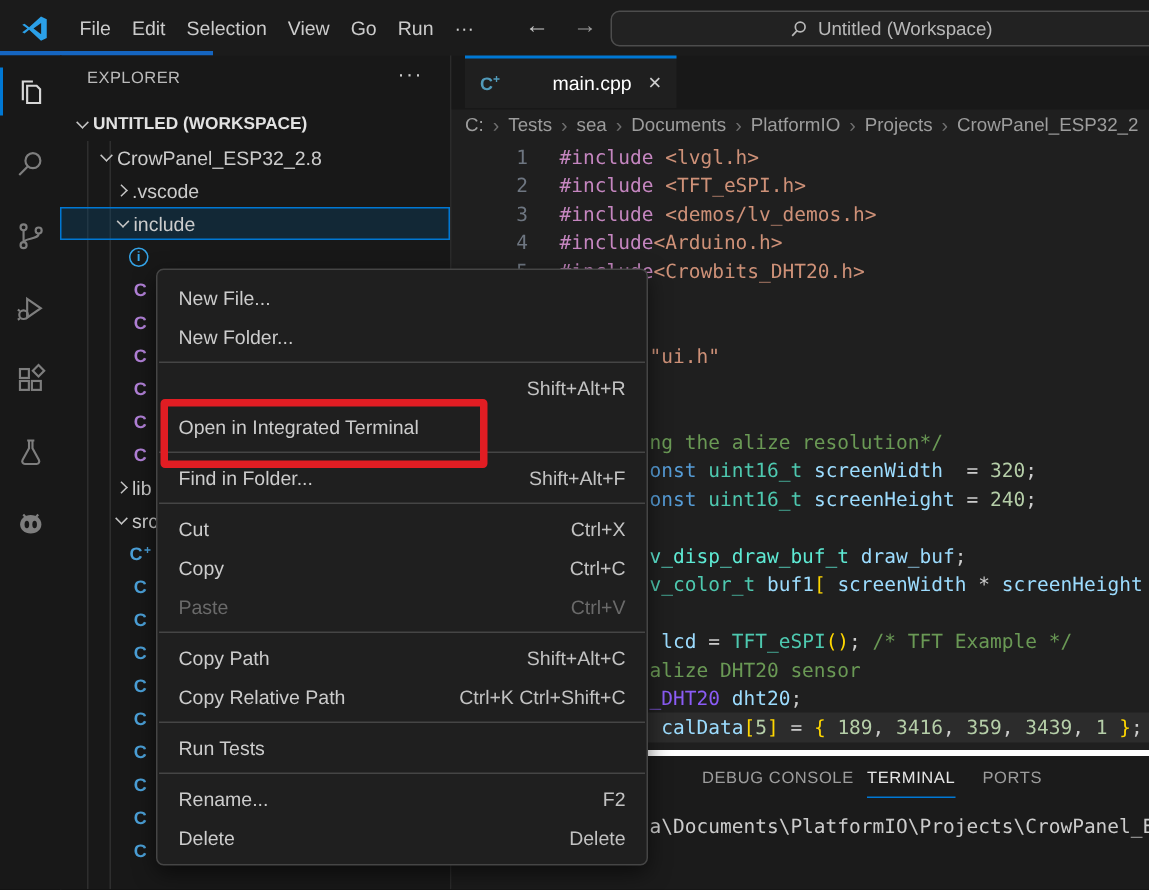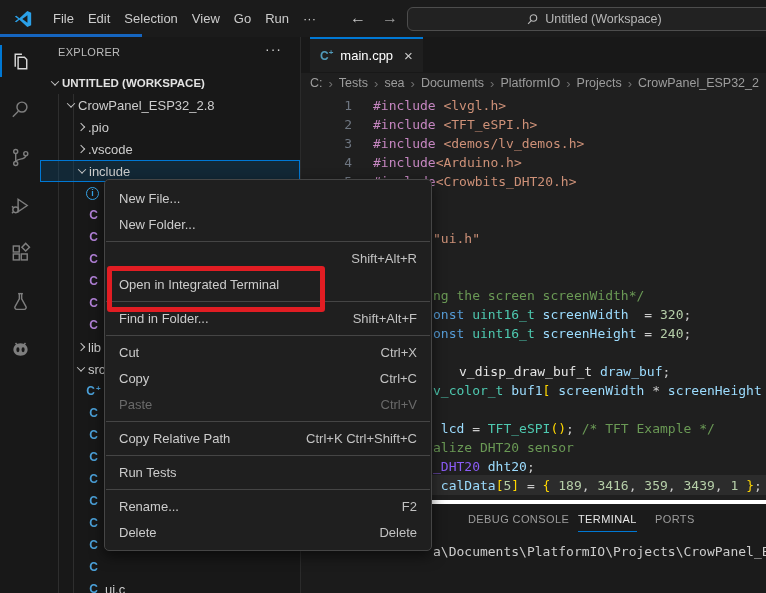--- a/index.html
+++ b/index.html
@@ -43,21 +43,21 @@
   .tico.ch{color:#b180d7;}
   .tico.cs{color:#4ba0d8;}
   .tico.info{width:13px;height:13px;border:1.4px solid #35a4e8;border-radius:50%;color:#35a4e8;font-size:9px;font-style:normal;align-items:center;box-sizing:border-box;}
   .tico sup{font-size:8px;margin-left:1px;}
 
   .divider{position:absolute;left:300px;top:37px;width:1px;height:556px;background:#2b2b2b;}
 
   
   .tabbar{position:absolute;left:301px;top:37px;width:465px;height:36px;background:#181818;}
   .tab{position:absolute;left:9px;top:0;height:35px;background:#1f1f1f;border-top:2px solid #0078d4;display:flex;align-items:center;padding:0 10px;box-sizing:border-box;gap:7px;}
-  .tab .fname{color:#ffffff;}
+  .tab .fname{color:#ffffff;margin-left:28px;}
   .cppbadge{color:#519aba;font-weight:bold;font-size:12px;}
   .cppbadge sup{font-size:8px;}
   .tabclose{color:#cccccc;font-size:15px;margin-left:4px;}
   .breadcrumb{position:absolute;left:310px;top:73px;width:456px;height:20px;display:flex;align-items:center;color:#9d9d9d;font-size:12.5px;white-space:nowrap;overflow:hidden;}
   .bc-sep{margin:0 6px;color:#6f6f6f;font-size:13px;}
   .codewrap{position:absolute;left:300px;top:92px;right:0;height:408px;overflow:hidden;font-family:"DejaVu Sans Mono",monospace;font-size:13px;}
   .code-line{position:absolute;height:19px;line-height:19px;white-space:pre;}
   .lnum{position:absolute;left:0;width:52px;text-align:right;color:#6e7681;}
   .lseg-wrap{position:absolute;left:73px;}
   .clip .lseg-wrap{left:133px;}
@@ -192,24 +192,20 @@
         <div class="trow root" style="padding-left: 12px;">
           <span class="chev down"></span>
           <span class="tlabel">UNTITLED (WORKSPACE)</span>
         </div>
         <div class="trow" style="padding-left: 28px;">
           <span class="chev down"></span>
           <span class="tlabel">CrowPanel_ESP32_2.8</span>
         </div>
         <div class="trow" style="padding-left: 38px;">
           <span class="chev right"></span>
-          <span class="tlabel">.pio</span>
-        </div>
-        <div class="trow" style="padding-left: 38px;">
-          <span class="chev right"></span>
           <span class="tlabel">.vscode</span>
         </div>
         <div class="trow selected" style="padding-left: 38px;">
           <span class="chev down"></span>
           <span class="tlabel">include</span>
         </div>
         <div class="trow" style="padding-left: 46px;">
           <span class="tico info">i</span>
           <span class="tlabel"></span>
         </div>
@@ -314,24 +310,24 @@
       <span>CrowPanel_ESP32_2</span>
     </div>
 
   <div class="codewrap" id="code">
       <div class="code-line" style="top: 4px; left: 0px; right: 0px;"><span class="lnum">1</span><span class="lseg-wrap"><span style="color: rgb(197, 134, 192);">#include </span><span style="color: rgb(206, 145, 120);">&lt;lvgl.h&gt;</span></span></div>
       <div class="code-line" style="top: 23px; left: 0px; right: 0px;"><span class="lnum">2</span><span class="lseg-wrap"><span style="color: rgb(197, 134, 192);">#include </span><span style="color: rgb(206, 145, 120);">&lt;TFT_eSPI.h&gt;</span></span></div>
       <div class="code-line" style="top: 42px; left: 0px; right: 0px;"><span class="lnum">3</span><span class="lseg-wrap"><span style="color: rgb(197, 134, 192);">#include </span><span style="color: rgb(206, 145, 120);">&lt;demos/lv_demos.h&gt;</span></span></div>
       <div class="code-line" style="top: 61px; left: 0px; right: 0px;"><span class="lnum">4</span><span class="lseg-wrap"><span style="color: rgb(197, 134, 192);">#include</span><span style="color: rgb(206, 145, 120);">&lt;Arduino.h&gt;</span></span></div>
       <div class="code-line" style="top: 80px; left: 0px; right: 0px;"><span class="lnum">5</span><span class="lseg-wrap"><span style="color: rgb(197, 134, 192);">#include</span><span style="color: rgb(206, 145, 120);">&lt;Crowbits_DHT20.h&gt;</span></span></div>
       <div class="code-line clip" style="top: 137px; left: 0px; right: 0px;"><span class="lseg-wrap"><span style="color: rgb(206, 145, 120);">"ui.h"</span></span></div>
-      <div class="code-line clip" style="top: 194px; left: 0px; right: 0px;"><span class="lseg-wrap"><span style="color: rgb(106, 153, 85);">ng the screen screenWidth*/</span></span></div>
+      <div class="code-line clip" style="top: 194px; left: 0px; right: 0px;"><span class="lseg-wrap"><span style="color: rgb(106, 153, 85);">ng the alize resolution*/</span></span></div>
       <div class="code-line clip" style="top: 213px; left: 0px; right: 0px;"><span class="lseg-wrap"><span style="color: rgb(86, 156, 214);">onst </span><span style="color: rgb(78, 201, 176);">uint16_t </span><span style="color: rgb(156, 220, 254);">screenWidth </span><span style="color: rgb(204, 204, 204);"> = </span><span style="color: rgb(181, 206, 168);">320</span><span style="color: rgb(204, 204, 204);">;</span></span></div>
       <div class="code-line clip" style="top: 232px; left: 0px; right: 0px;"><span class="lseg-wrap"><span style="color: rgb(86, 156, 214);">onst </span><span style="color: rgb(78, 201, 176);">uint16_t </span><span style="color: rgb(156, 220, 254);">screenHeight </span><span style="color: rgb(204, 204, 204);">= </span><span style="color: rgb(181, 206, 168);">240</span><span style="color: rgb(204, 204, 204);">;</span></span></div>
-      <div class="code-line clip" style="top: 270px; left: 0px; right: 0px;"><span class="lseg-wrap"><span style="color: #e5e5e5; padding-left: 26px;">v_disp_draw_buf_t </span><span style="color: rgb(156, 220, 254);">draw_buf</span><span style="color: rgb(204, 204, 204);">;</span></span></div>
+      <div class="code-line clip" style="top: 270px; left: 0px; right: 0px;"><span class="lseg-wrap"><span style="color: #5eead4;">v_disp_draw_buf_t </span><span style="color: rgb(156, 220, 254);">draw_buf</span><span style="color: rgb(204, 204, 204);">;</span></span></div>
       <div class="code-line clip" style="top: 289px; left: 0px; right: 0px;"><span class="lseg-wrap"><span style="color: rgb(78, 201, 176);">v_color_t </span><span style="color: rgb(156, 220, 254);">buf1</span><span style="color: rgb(255, 215, 0);">[ </span><span style="color: rgb(156, 220, 254);">screenWidth </span><span style="color: rgb(204, 204, 204);">* </span><span style="color: rgb(156, 220, 254);">screenHeight</span></span></div>
       <div class="code-line clip" style="top: 327px; left: 0px; right: 0px;"><span class="lseg-wrap"><span style="color: rgb(156, 220, 254);"> lcd </span><span style="color: rgb(204, 204, 204);">= </span><span style="color: rgb(78, 201, 176);">TFT_eSPI</span><span style="color: rgb(255, 215, 0);">()</span><span style="color: rgb(204, 204, 204);">; </span><span style="color: rgb(106, 153, 85);">/* TFT Example */</span></span></div>
       <div class="code-line clip" style="top: 346px; left: 0px; right: 16px;"><span class="lseg-wrap"><span style="color: rgb(106, 153, 85);">alize DHT20 sensor</span></span></div>
       <div class="code-line clip" style="top: 365px; left: 0px; right: 0px;"><span class="lseg-wrap"><span style="color: #8b5cf6;">_DHT20 </span><span style="color: rgb(156, 220, 254);">dht20</span><span style="color: rgb(204, 204, 204);">;</span></span></div>
       <div class="linehl" style="top: 383px;"></div>
       <div class="code-line clip" style="top: 384px; left: 0px; right: 0px;"><span class="lseg-wrap"><span style="color: rgb(156, 220, 254);"> calData</span><span style="color: rgb(255, 215, 0);">[</span><span style="color: rgb(181, 206, 168);">5</span><span style="color: rgb(255, 215, 0);">]</span><span style="color: rgb(204, 204, 204);"> = </span><span style="color: rgb(255, 215, 0);">{ </span><span style="color: rgb(181, 206, 168);">189</span><span style="color: rgb(204, 204, 204);">, </span><span style="color: rgb(181, 206, 168);">3416</span><span style="color: rgb(204, 204, 204);">, </span><span style="color: rgb(181, 206, 168);">359</span><span style="color: rgb(204, 204, 204);">, </span><span style="color: rgb(181, 206, 168);">3439</span><span style="color: rgb(204, 204, 204);">, </span><span style="color: rgb(181, 206, 168);">1 </span><span style="color: rgb(255, 215, 0);">}</span><span style="color: rgb(204, 204, 204);">;</span></span></div>
     </div>
 
   <div class="panel">
     <div id="panel-tabs">
@@ -373,20 +369,24 @@
       <div class="mi">
         <span class="lbl">Copy</span>
         <span class="sc">Ctrl+C</span>
       </div>
       <div class="mi disabled">
         <span class="lbl">Paste</span>
         <span class="sc">Ctrl+V</span>
       </div>
       <div class="msep"></div>
       <div class="mi">
+        <span class="lbl">Copy Path</span>
+        <span class="sc">Shift+Alt+C</span>
+      </div>
+      <div class="mi">
         <span class="lbl">Copy Relative Path</span>
         <span class="sc">Ctrl+K Ctrl+Shift+C</span>
       </div>
       <div class="msep"></div>
       <div class="mi">
         <span class="lbl">Run Tests</span>
         <span class="sc"></span>
       </div>
       <div class="msep"></div>
       <div class="mi">

